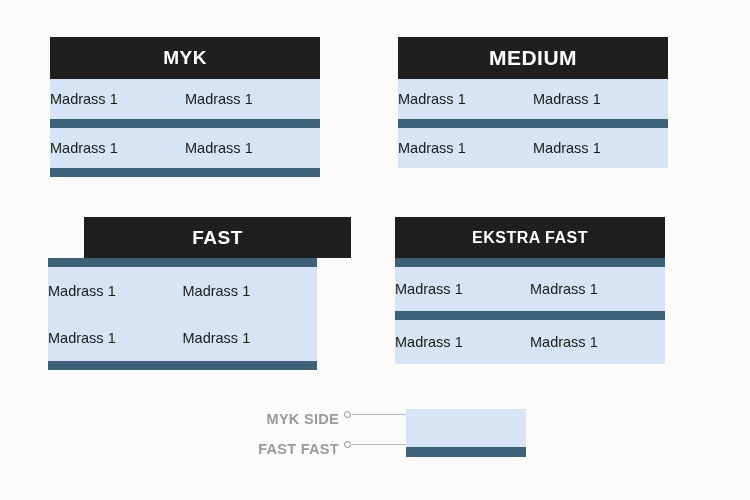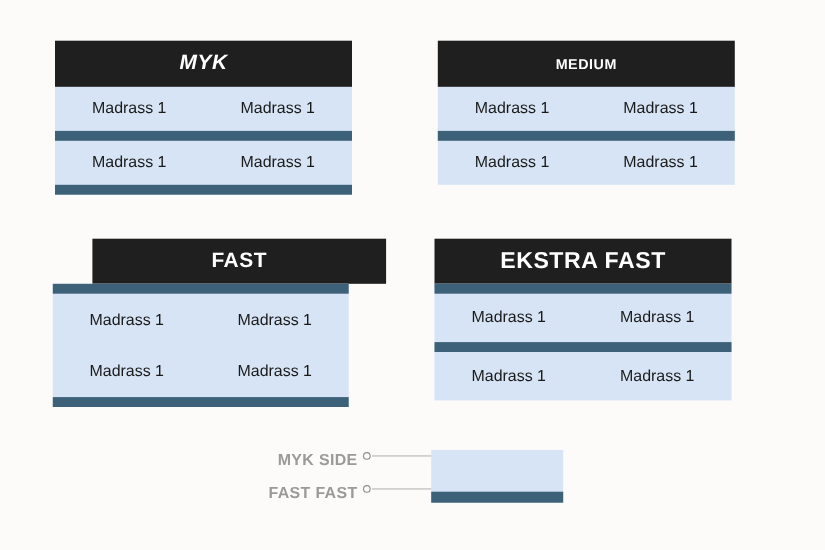--- a/index.html
+++ b/index.html
@@ -46,66 +46,66 @@
   }
 
   .seat-row {
     display: flex;
     align-items: center;
     box-sizing: border-box;
   }
 
   .seat-cell {
     flex: 1 1 50%;
-    text-align: center;
+    text-align: left;
     color: #1a1a1a;
     font-size: 14.5px;
     font-family: "Liberation Sans", sans-serif;
     white-space: nowrap;
   }
 
   .divider-bar {
     background: #3d6179;
     width: 100%;
     box-sizing: border-box;
   }
 
   
   #panel-myk {
     left: 50px;  top: 37px;  width: 270px;
   }
-  #panel-myk .panel-header { height: 42px; font-size: 19px; font-style: italic; }
+  #panel-myk .panel-header { height: 42px; font-size: 19px; }
   #panel-myk .seat-row     { height: 40px; }
   #panel-myk .divider-bar  { height: 9px; }
 
   #panel-medium {
     left: 398px; top: 37px;  width: 270px;
   }
-  #panel-medium .panel-header { height: 42px; font-size: 13px; }
+  #panel-medium .panel-header { height: 42px; font-size: 21px; }
   #panel-medium .seat-row     { height: 40px; }
   #panel-medium .divider-bar  { height: 9px; }
 
   #panel-fast {
     left: 48px;  top: 217px; width: 269px;
   }
   #panel-fast .panel-header { height: 41px; font-size: 19px; width: 267px; margin-left: 36px; }
   #panel-fast .seat-row     { height: 47px; }
   #panel-fast .divider-bar  { height: 9px; }
 
   #panel-ekstra-fast {
     left: 395px; top: 217px; width: 270px;
   }
-  #panel-ekstra-fast .panel-header { height: 41px; font-size: 21px; }
+  #panel-ekstra-fast .panel-header { height: 41px; font-size: 16px; }
   #panel-ekstra-fast .seat-row     { height: 44px; }
   #panel-ekstra-fast .divider-bar  { height: 9px; }
 
   
   #legend {
     position: absolute;
-    left: 210px;
+    left: 224px;
     top: 404px;
     width: 302px;
     height: 58px;
   }
 
   .legend-labels {
     position: absolute;
     left: 0;
     top: 0;
     width: 115px;

